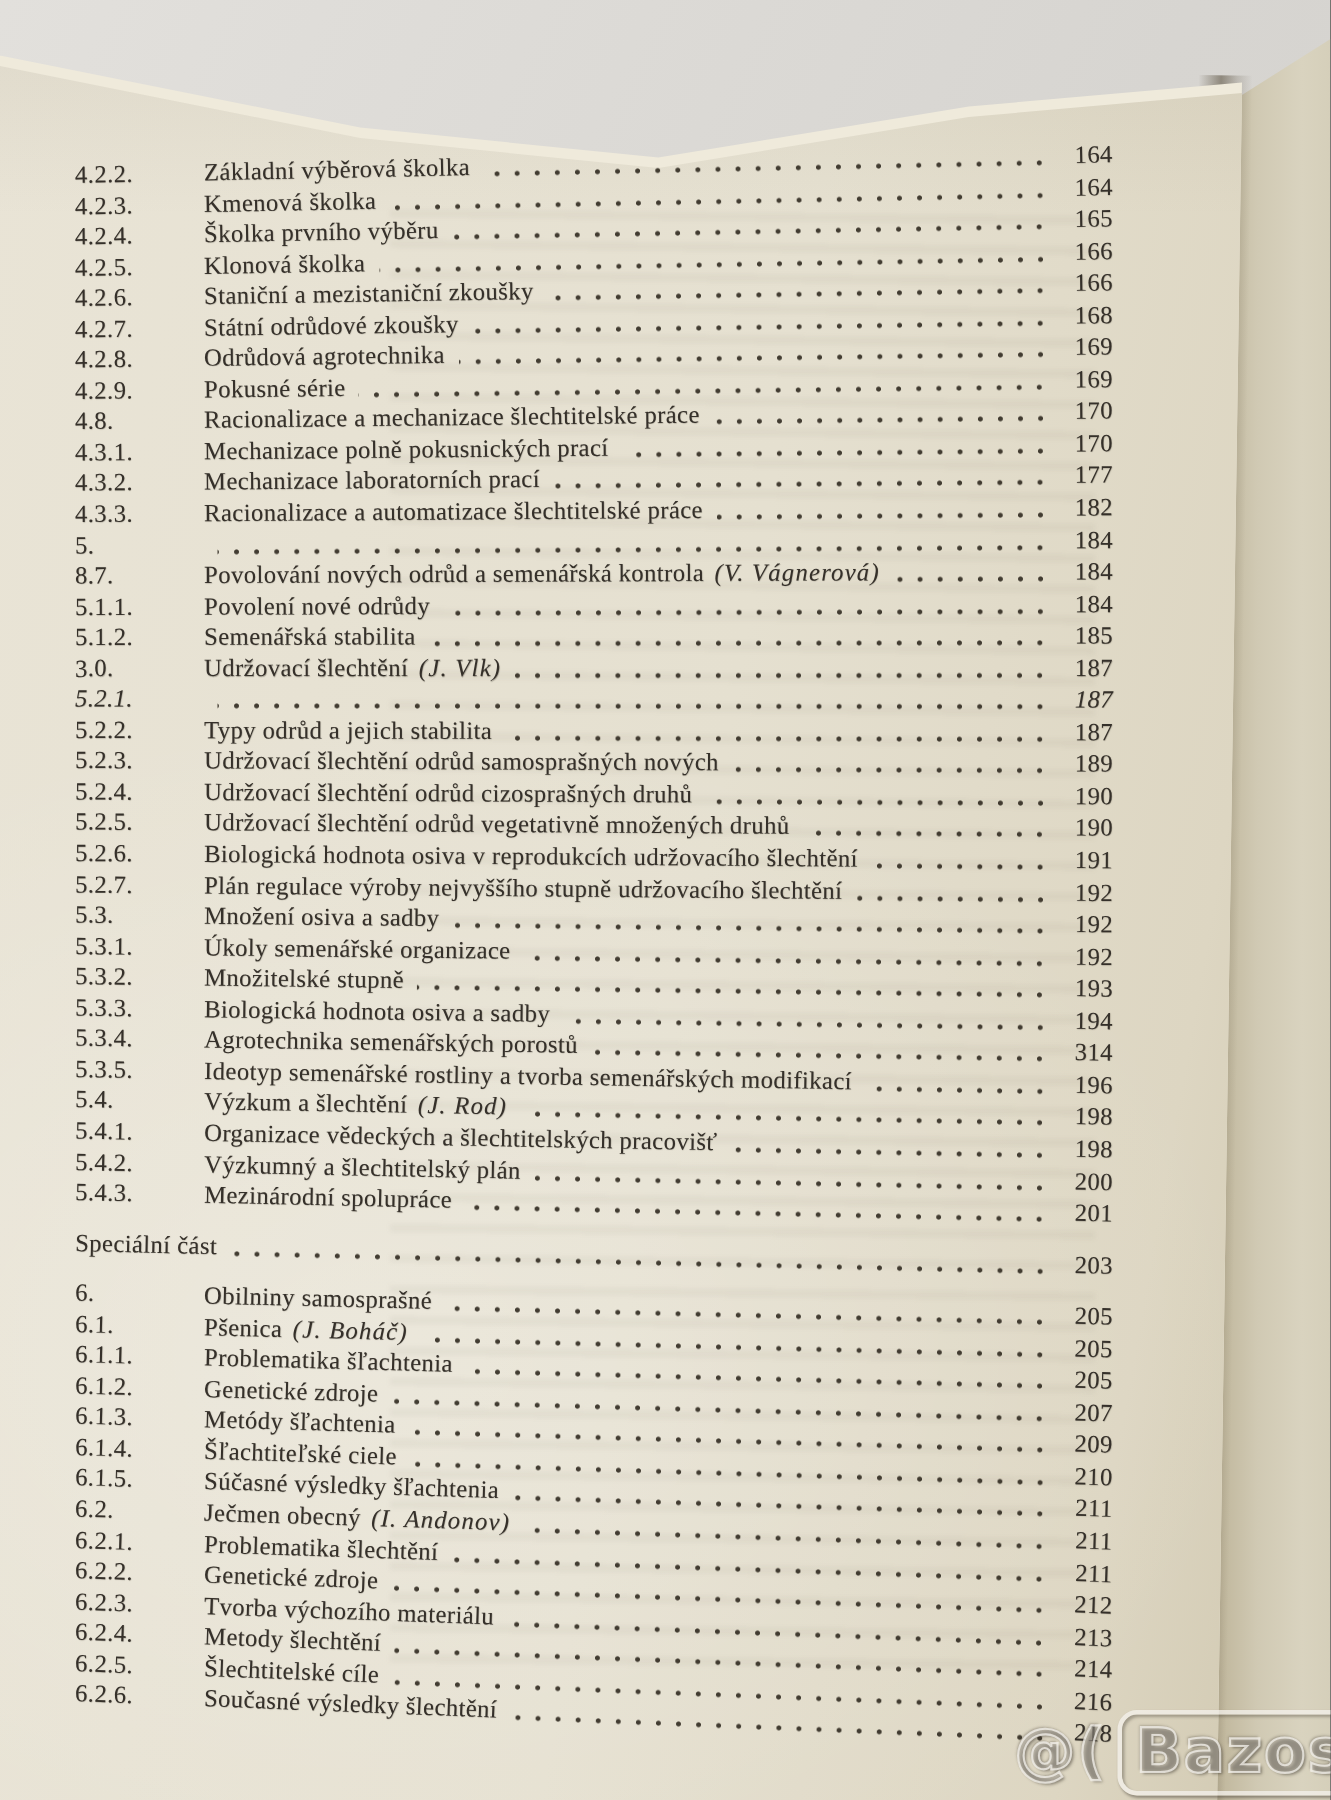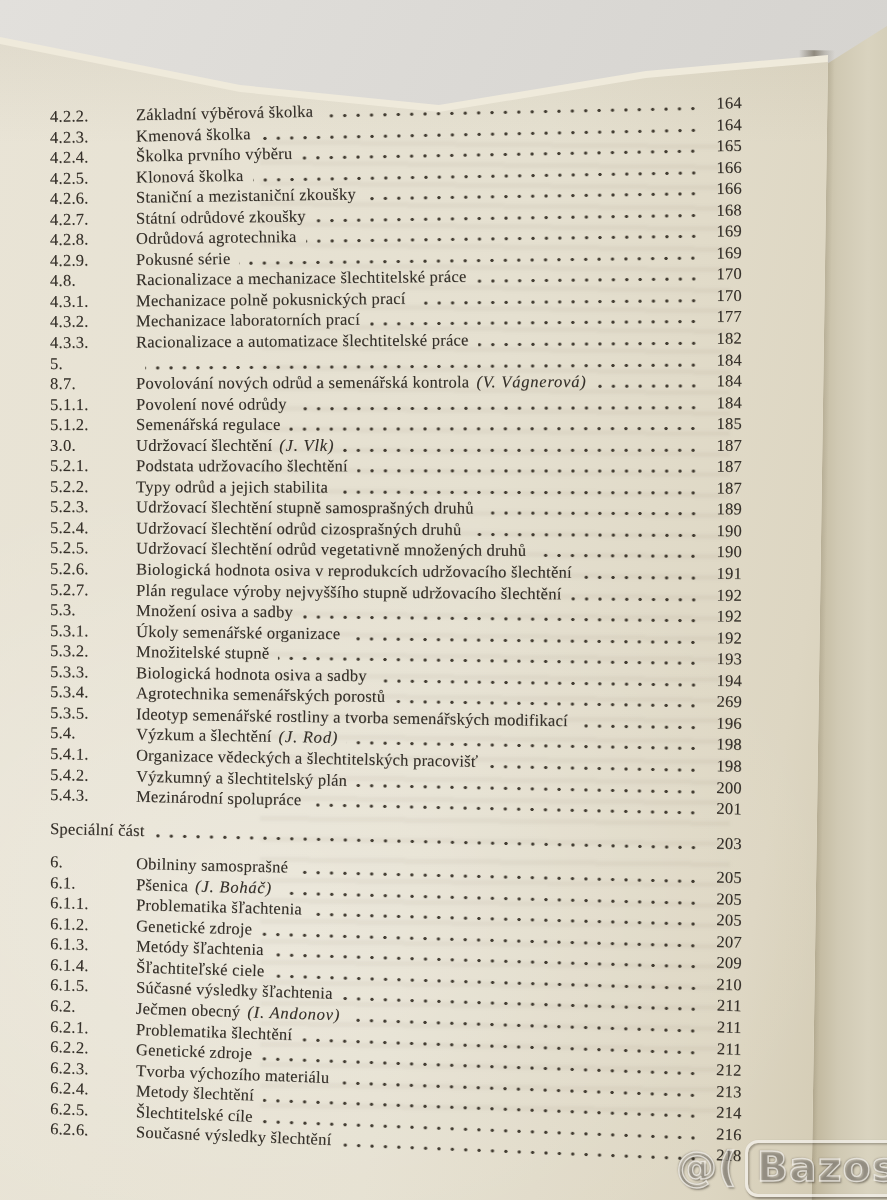--- a/index.html
+++ b/index.html
@@ -201,49 +201,48 @@
   </div>
       <div class="row" style="transform: rotate(-0.158deg); transform-origin: 0px 60%;">
     <span class="num">5.1.1.</span>
     <span class="title">Povolení nové odrůdy</span>
 
     <span class="dots"></span>
     <span class="page-no">184</span>
   </div>
       <div class="row" style="transform: rotate(-0.087deg); transform-origin: 0px 60%;">
     <span class="num">5.1.2.</span>
-    <span class="title">Semenářská regulace</span>
+    <span class="title">Semenářská stabilita</span>
 
     <span class="dots"></span>
     <span class="page-no">185</span>
   </div>
       <div class="row" style="transform: rotate(-0.017deg); transform-origin: 0px 60%;">
     <span class="num">3.0.</span>
     <span class="title">Udržovací šlechtění</span>
     <span class="author">(J. Vlk)</span>
     <span class="dots"></span>
     <span class="page-no">187</span>
   </div>
-      <div class="row" style="transform: rotate(0.054deg); transform-origin: 0px 60%;">
+      <div class="row" style="transform: rotate(0.054deg); transform-origin: 0px 60%; font-style: italic;">
     <span class="num">5.2.1.</span>
-    <span class="title">Podstata udržovacího šlechtění</span>
 
     <span class="dots"></span>
     <span class="page-no">187</span>
   </div>
       <div class="row" style="transform: rotate(0.125deg); transform-origin: 0px 60%;">
     <span class="num">5.2.2.</span>
     <span class="title">Typy odrůd a jejich stabilita</span>
 
     <span class="dots"></span>
     <span class="page-no">187</span>
   </div>
       <div class="row" style="transform: rotate(0.196deg); transform-origin: 0px 60%;">
     <span class="num">5.2.3.</span>
-    <span class="title">Udržovací šlechtění stupně samosprašných druhů</span>
+    <span class="title">Udržovací šlechtění odrůd samosprašných nových</span>
 
     <span class="dots"></span>
     <span class="page-no">189</span>
   </div>
       <div class="row" style="transform: rotate(0.267deg); transform-origin: 0px 60%;">
     <span class="num">5.2.4.</span>
     <span class="title">Udržovací šlechtění odrůd cizosprašných druhů</span>
 
     <span class="dots"></span>
     <span class="page-no">190</span>
@@ -295,21 +294,21 @@
     <span class="title">Biologická hodnota osiva a sadby</span>
 
     <span class="dots"></span>
     <span class="page-no">194</span>
   </div>
       <div class="row" style="transform: rotate(0.833deg); transform-origin: 0px 60%;">
     <span class="num">5.3.4.</span>
     <span class="title">Agrotechnika semenářských porostů</span>
 
     <span class="dots"></span>
-    <span class="page-no">269</span>
+    <span class="page-no">314</span>
   </div>
       <div class="row" style="transform: rotate(0.904deg); transform-origin: 0px 60%;">
     <span class="num">5.3.5.</span>
     <span class="title">Ideotyp semenářské rostliny a tvorba semenářských modifikací</span>
 
     <span class="dots"></span>
     <span class="page-no">196</span>
   </div>
       <div class="row" style="transform: rotate(0.975deg); transform-origin: 0px 60%;">
     <span class="num">5.4.</span>

